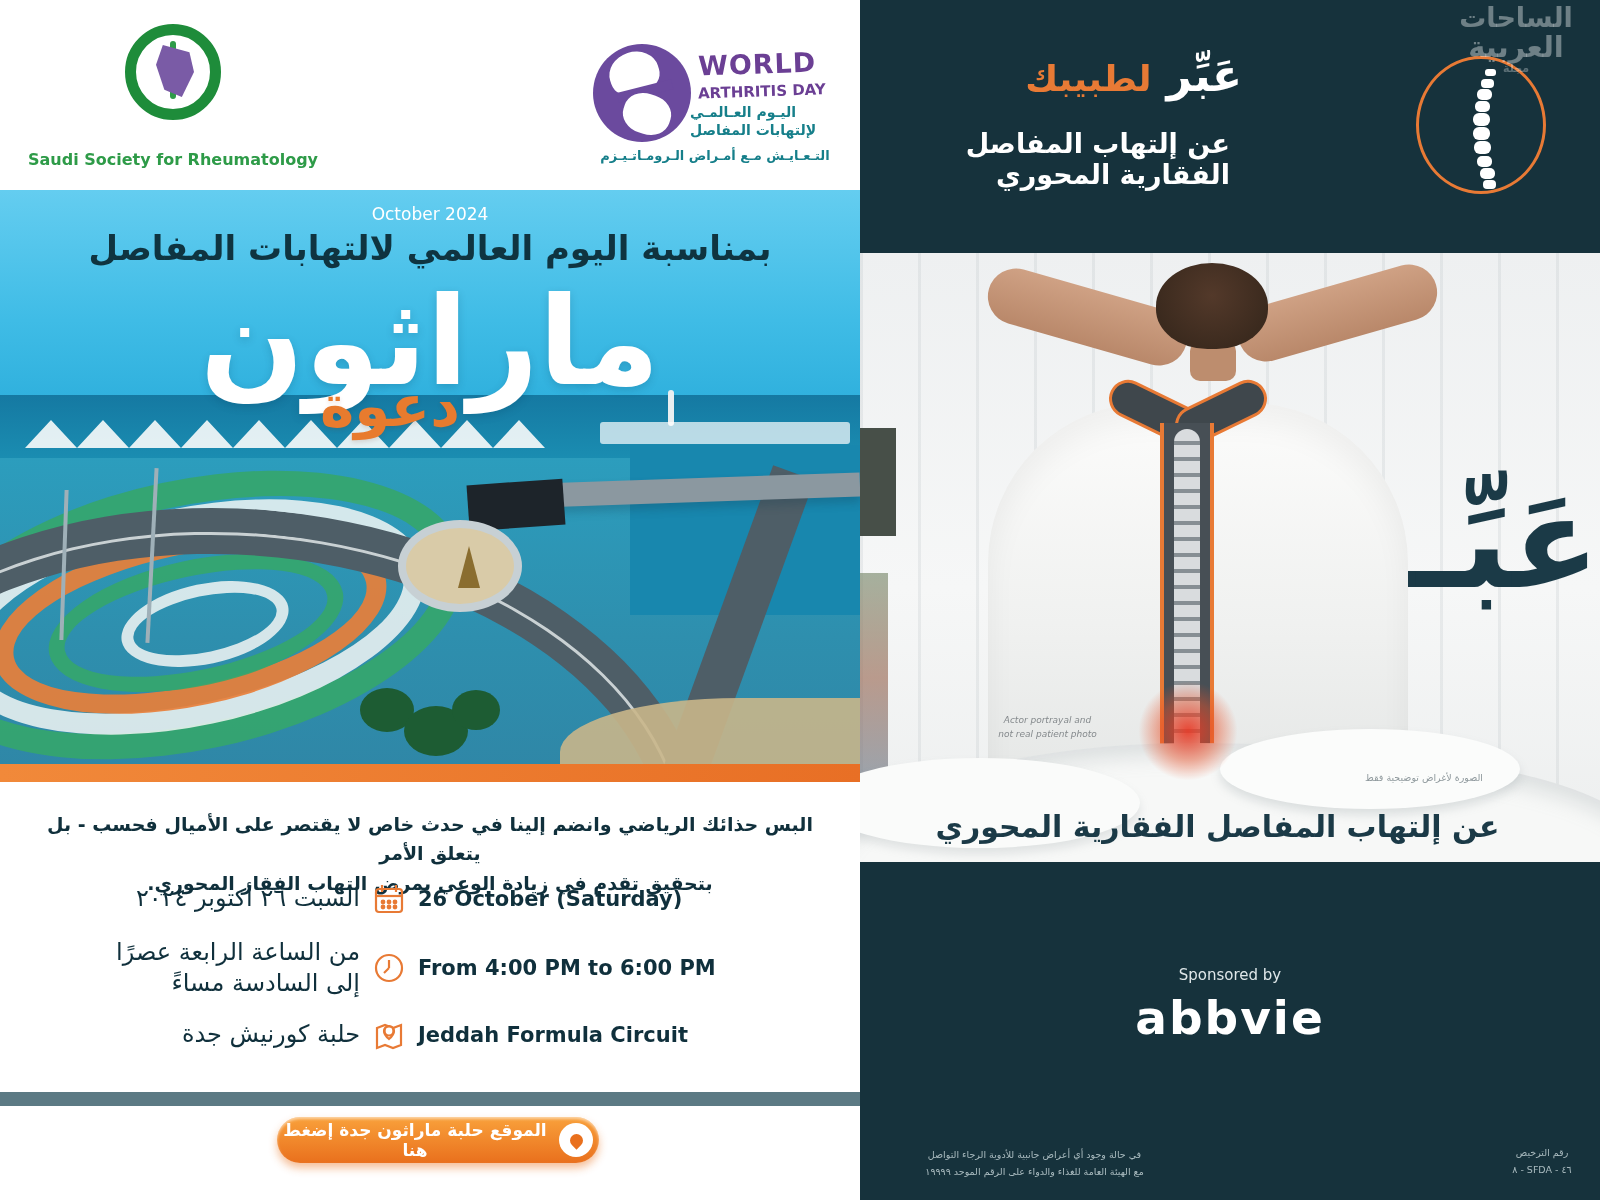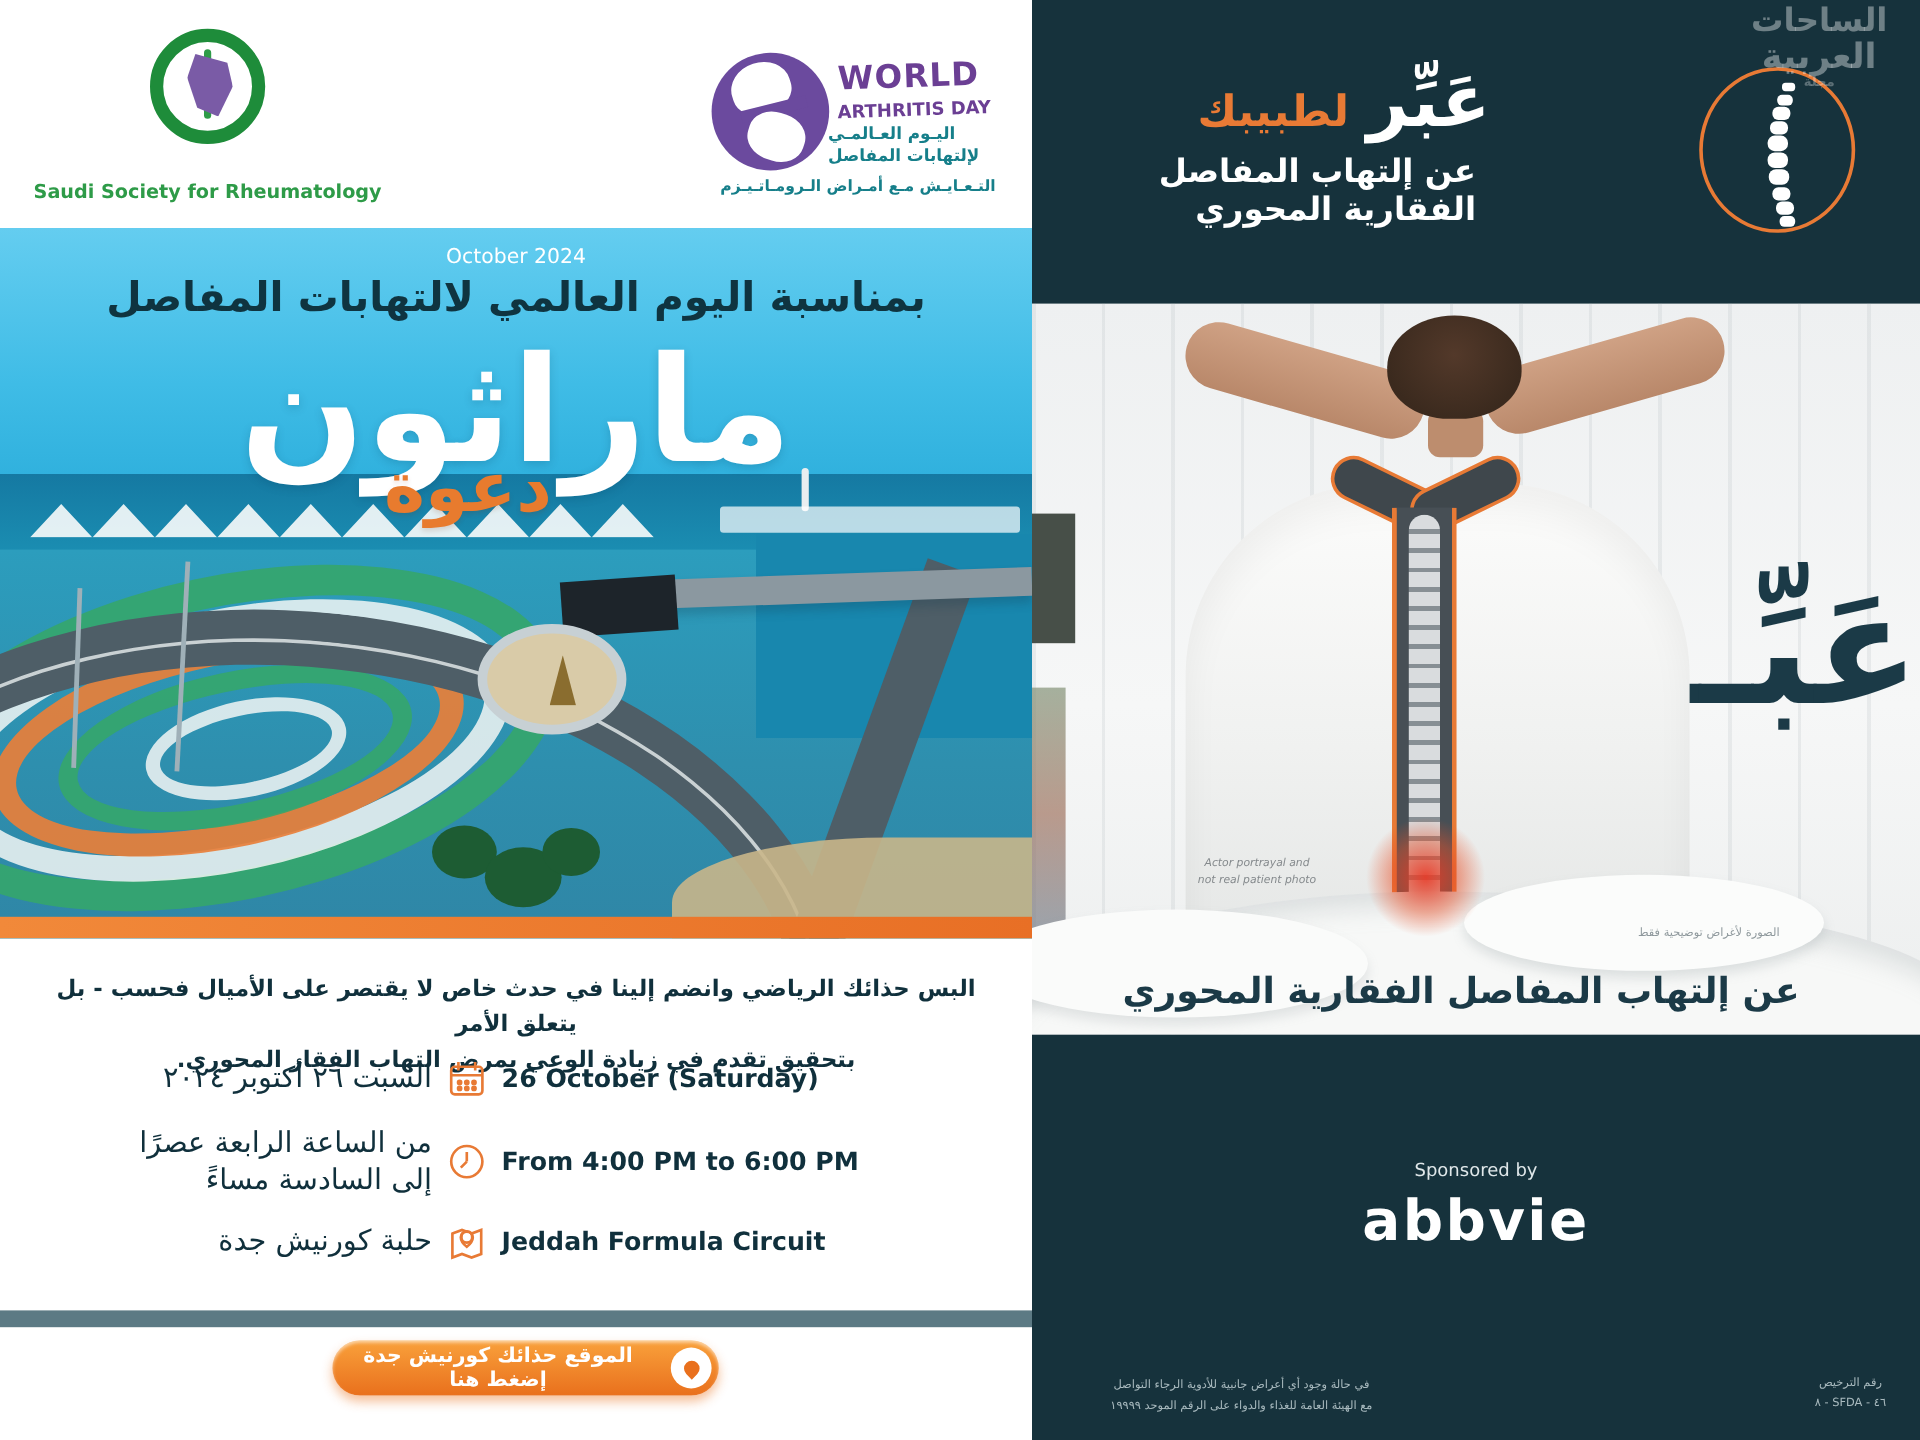--- a/index.html
+++ b/index.html
@@ -74,21 +74,21 @@
   .slate-band{left:0;top:1092px;width:860px;height:14px;background:#5c7a84;}
   .cta-btn{left:277px;top:1117px;width:322px;height:46px;border-radius:26px;background:linear-gradient(180deg,#f9a13b,#e9701d);box-shadow:0 5px 9px rgba(233,112,29,.45),inset 0 2px 3px rgba(255,255,255,.55);display:flex;align-items:center;justify-content:center;gap:12px;cursor:pointer;border:none;}
   .cta-label{color:#fff;font-size:17px;font-weight:700;direction:rtl;}
   .cta-pin{width:34px;height:34px;border-radius:50%;background:#fff;display:flex;align-items:center;justify-content:center;flex:0 0 34px;}
   .cta-pin i{display:block;width:13px;height:13px;background:#e9701d;border-radius:50% 50% 50% 0;transform:rotate(-45deg);}
   .map-url{left:0;top:1168px;width:860px;text-align:center;color:#474747;font-size:14.5px;}
 
   
   .right-poster{position:absolute;left:860px;top:0;width:740px;height:1200px;background:#16323c;overflow:hidden;}
   .rp-title{top:50px;left:8px;width:374px;text-align:right;direction:rtl;}
-  .rp-verb{color:#fff;font-size:60px;font-weight:800;}
+  .rp-verb{color:#fff;font-size:44px;font-weight:800;}
   .rp-doctor{color:#e87a35;font-size:36px;font-weight:800;margin-right:10px;}
   .rp-subtitle{top:128px;left:0;width:370px;text-align:right;direction:rtl;color:#fff;font-size:27px;font-weight:800;}
   .spine-badge{top:56px;left:556px;width:130px;height:138px;border:3px solid #e87a35;border-radius:50%;}
   .sdot{position:absolute;left:66px;top:10px;width:11px;height:7px;background:#fff;border-radius:3px;
     box-shadow:-3px 11px 0 1px #fff,-6px 22px 0 2px #fff,-8px 34px 0 2px #fff,-9px 47px 0 3px #fff,-9px 61px 0 3px #fff,-8px 75px 0 3px #fff,-6px 89px 0 2px #fff,-3px 101px 0 2px #fff,-1px 112px 0 1px #fff;}
   .watermark{top:4px;left:572px;width:168px;text-align:center;color:rgba(255,255,255,.38);font-weight:800;line-height:1.05;z-index:9;}
   .wm1{font-size:27px;}
   .wm2{font-size:29px;}
   .wm3{font-size:11px;color:rgba(255,255,255,.3);font-weight:700;}
 
@@ -227,21 +227,21 @@
           <circle cx="17" cy="13" r="4.5" fill="#fff"></circle>
           <path d="M17 8 a5 5 0 0 1 5 5 c0 4 -5 8 -5 8 c0 0 -5 -4 -5 -8 a5 5 0 0 1 5 -5 Z" fill="none"></path>
         </svg>
       </div>
       <div class="d-en">Jeddah Formula Circuit</div>
     </div>
 
     <div class="abs slate-band"></div>
 
     <button class="abs cta-btn">
-      <span class="cta-label">الموقع حذائك كورنيش جدة إضغط هنا</span>
+      <span class="cta-label">الموقع حلبة ماراثون جدة إضغط هنا</span>
       <span class="cta-pin">
           <i></i>
         </span>
     </button>
   </section>
 
   <section class="right-poster">
 
     <div class="abs rp-title">
       <span class="rp-verb">عَبِّر</span>

